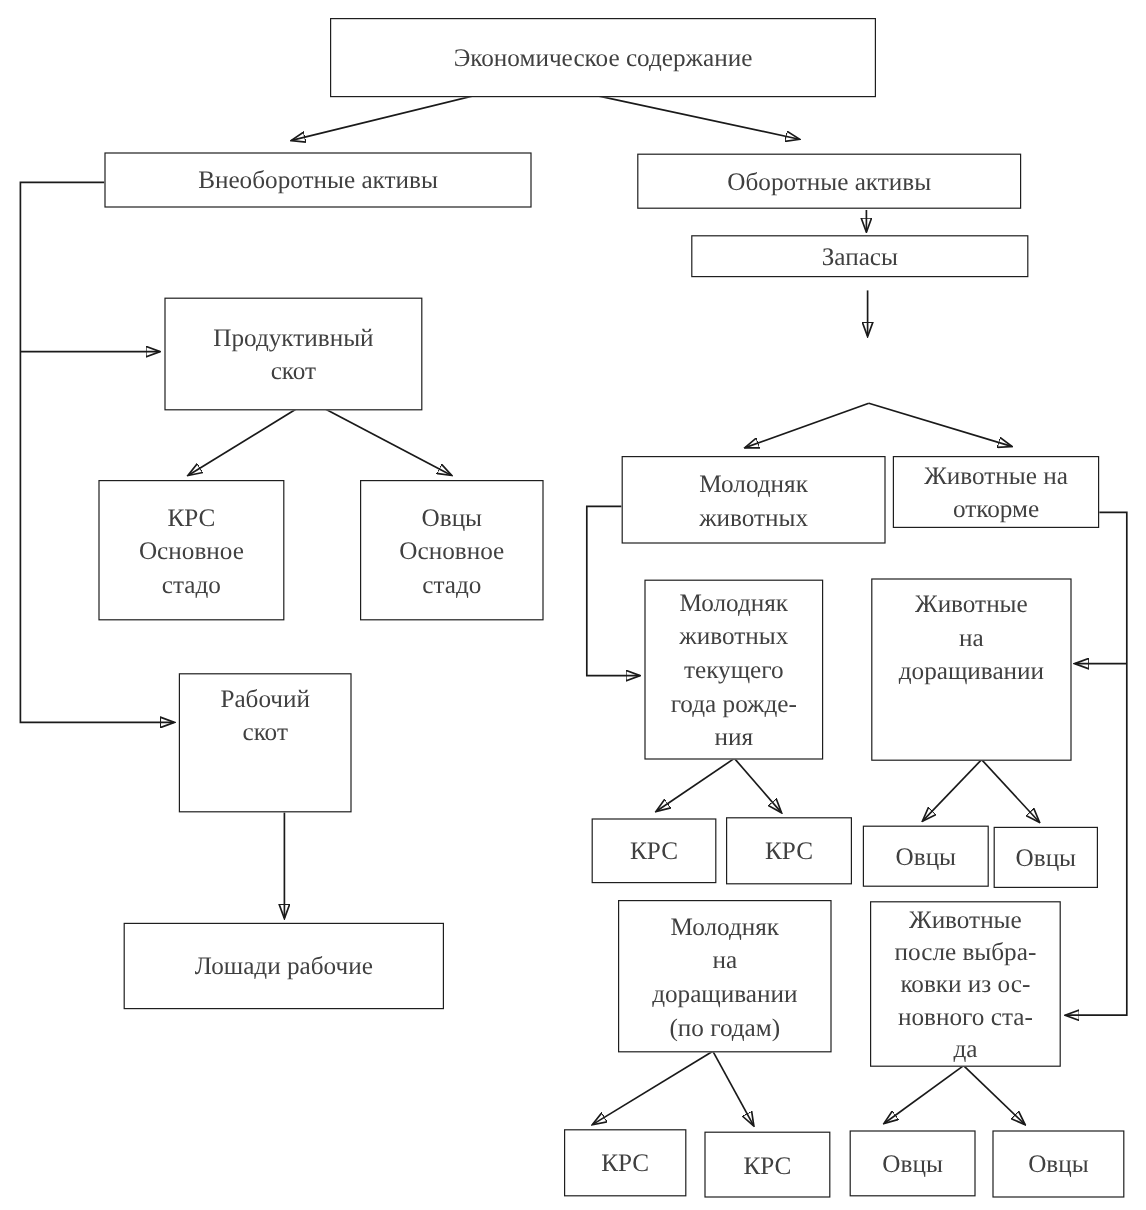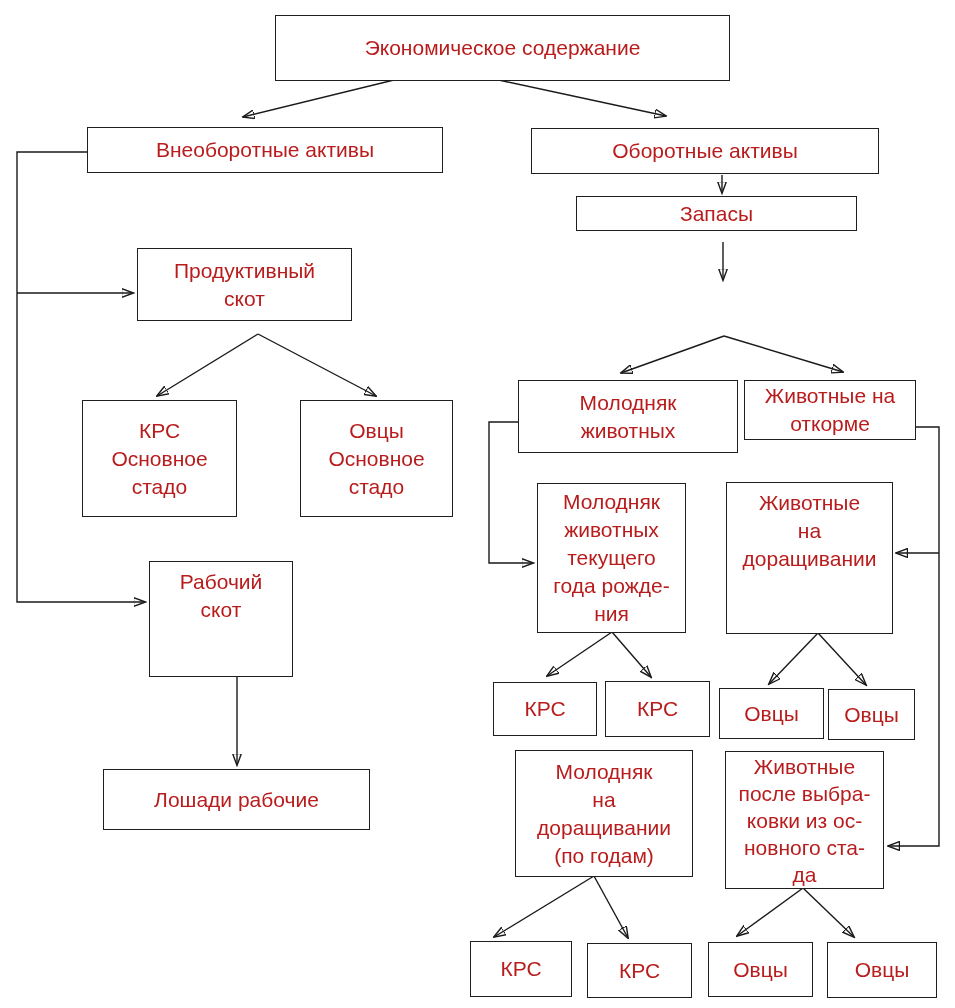--- a/index.html
+++ b/index.html
@@ -1,22 +1,22 @@
 <!DOCTYPE html>
 <html><head>
 <meta charset="utf-8">
 <style>
   html, body { margin: 0; padding: 0; background: #ffffff; }
   #diagram {
     position: relative;
     width: 955px;
     height: 1008px;
     background: #ffffff;
-    font-family: Liberation Sans, sans-serif;
-    color: #b91c1c;
+    font-family: Liberation Serif, serif;
+    color: #404040;
     overflow: hidden;
   }
   .node {
     position: absolute;
     box-sizing: border-box;
     border: 1.5px solid #1f1f1f;
     background: #ffffff;
     display: flex;
     align-items: center;
     justify-content: center;
@@ -66,36 +66,36 @@
     <path d="M818,633 L866,685" marker-end="url(#arr)"></path>
     <path d="M594,876 L494,937" marker-end="url(#arr)"></path>
     <path d="M594,876 L628,938" marker-end="url(#arr)"></path>
     <path d="M803,888 L737,936" marker-end="url(#arr)"></path>
     <path d="M803,888 L854,937" marker-end="url(#arr)"></path>
   </svg>
 
   <div class="node" style="left:275px; top:15px; width:455px; height:66px;">Экономическое содержание</div>
 
   <div class="node" style="left:87px; top:127px; width:356px; height:46px;text-align:right;">Внеоборотные активы</div>
-  <div class="node" style="left:531px; top:128px; width:348px; height:46px;">Оборотные активы</div>
+  <div class="node" style="left:531px; top:128px; width:320px; height:46px;">Оборотные активы</div>
 
   <div class="node" style="left:576px; top:196px; width:281px; height:35px;">Запасы</div>
 
-  <div class="node" style="left:137px; top:248px; width:215px; height:73px;">Продуктивный
+  <div class="node" style="left:137px; top:248px; width:215px; height:94px;">Продуктивный
 скот</div>
   <div class="node" style="left:82px; top:400px; width:155px; height:117px;">КРС
 Основное
 стадо</div>
   <div class="node" style="left:300px; top:400px; width:153px; height:117px;">Овцы
 Основное
 стадо</div>
 
   <div class="node top-align" style="left:149px; top:561px; width:144px; height:116px;">Рабочий
 скот</div>
-  <div class="node" style="left:103px; top:769px; width:267px; height:61px;">Лошади рабочие</div>
+  <div class="node" style="left:103px; top:769px; width:267px; height:72px;">Лошади рабочие</div>
 
   <div class="node" style="left:518px; top:380px; width:220px; height:73px;">Молодняк
 животных</div>
   <div class="node" style="left:744px; top:380px; width:172px; height:60px;">Животные на
 откорме</div>
 
   <div class="node" style="left:537px; top:483px; width:149px; height:150px;">Молодняк
 животных
 текущего
 года рожде-

